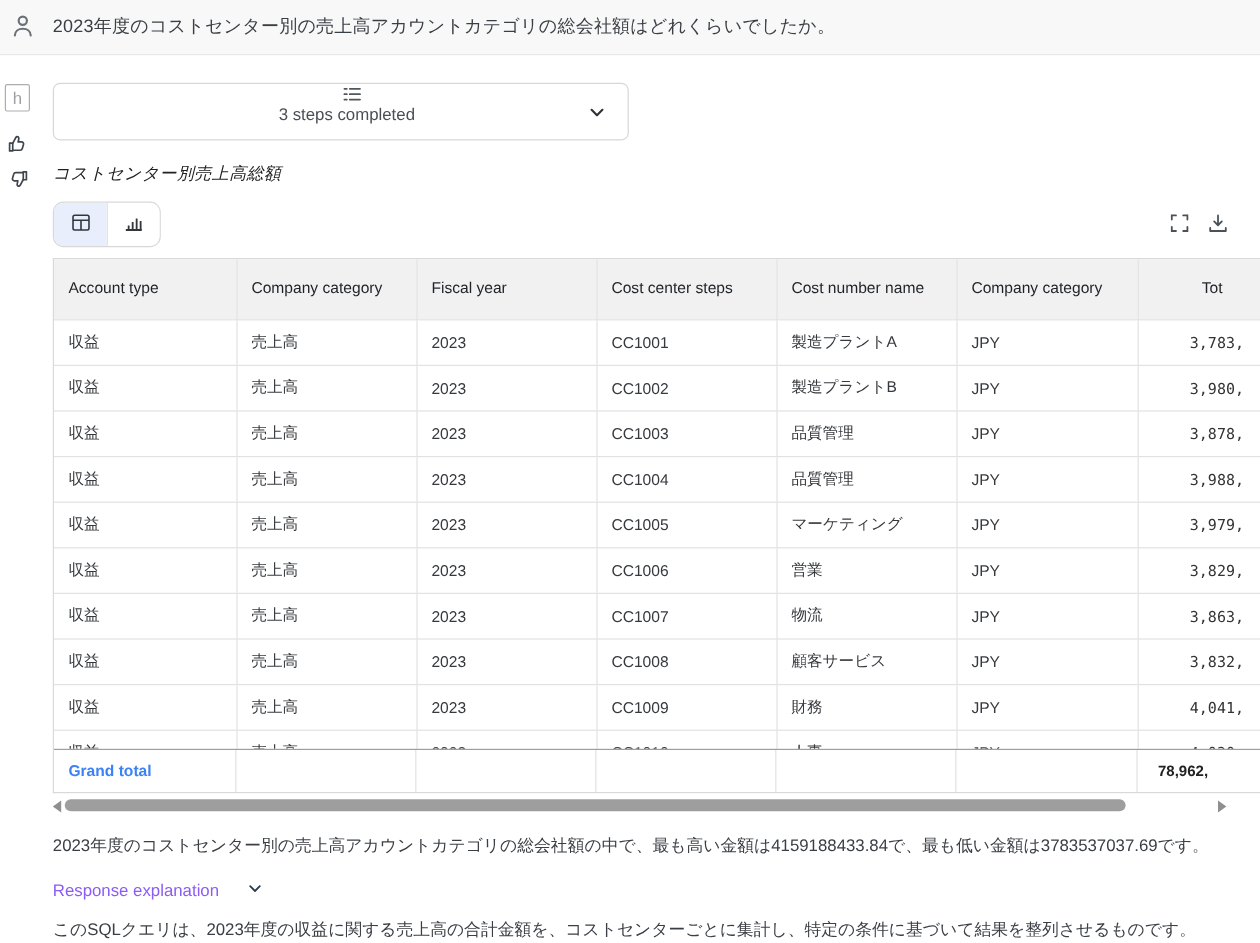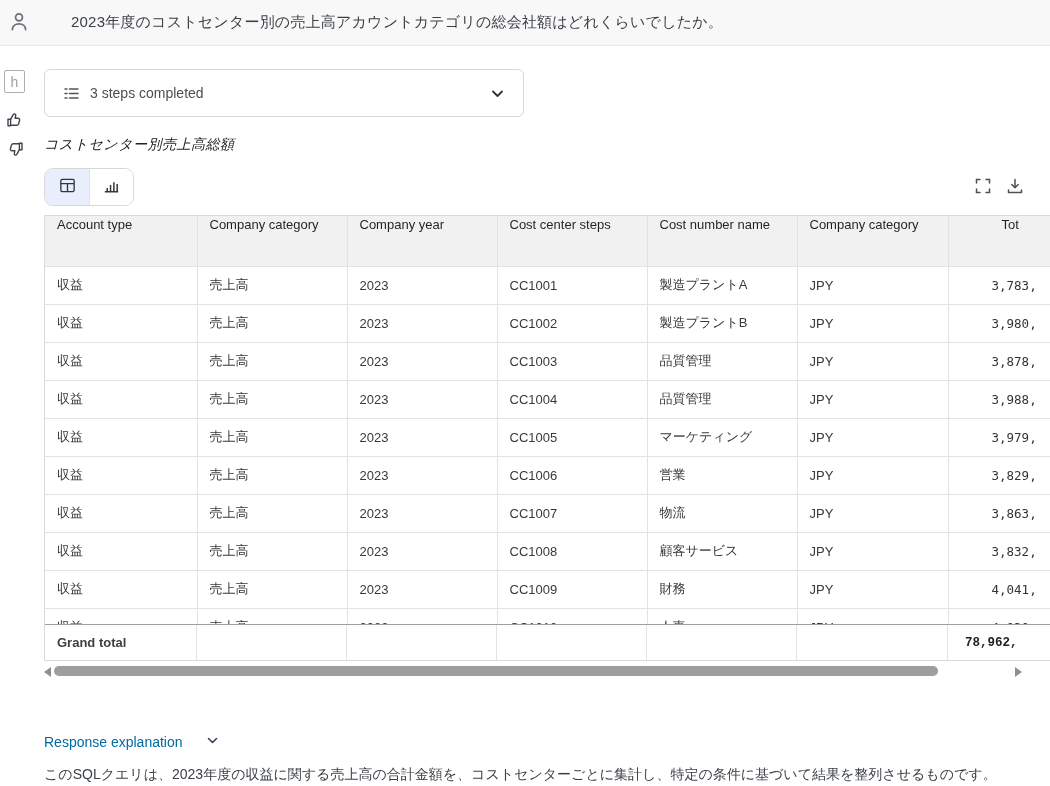--- a/index.html
+++ b/index.html
@@ -2,34 +2,34 @@
 <html><head>
 <meta charset="utf-8">
 <style>
   * { box-sizing: border-box; margin: 0; padding: 0; }
   html,body { width:1050px; height:786px; overflow:hidden; }
   body { font-family:"Liberation Sans","DejaVu Sans",sans-serif; background:#fff; color:#3c4043; }
   #app { position:relative; width:1050px; height:786px; background:#fff; }
 
   
   .question-bar { position:absolute; left:0; top:0; width:1050px; height:46px;
-    background:#f8f8f8; border-bottom:1px solid #e8e8e8; display:flex; align-items:center;padding-left:27px; }
+    background:#f8f8f8; border-bottom:1px solid #e8e8e8; display:flex; align-items:center; }
   .question-bar .avatar { position:absolute; left:8px; top:11px; width:22px; height:22px; color:#6b7178; }
   .question-text { margin-left:44px; font-size:15px; color:#3a3f45; letter-spacing:.2px; }
 
   
   .h-logo { position:absolute; left:4px; top:70px; width:21px; height:23px; border:1px solid #adadad;
     border-radius:2px; display:flex; align-items:center; justify-content:center;
     font-size:14px; color:#9aa0a6; background:#fff; }
   .rail-icon { position:absolute; left:5px; width:20px; height:20px; color:#3f454c; }
   .rail-icon.up { top:110px; } .rail-icon.down { top:139px; }
 
   
   .steps-box { position:absolute; left:44px; top:69px; width:480px; height:48px; background:#fff;
-    border:1px solid #d7d7d7; border-radius:6px; display:flex; align-items:center; cursor:pointer; }
+    border:1px solid #d7d7d7; border-radius:6px; display:flex; align-items:center; cursor:pointer;flex-direction:column; }
   .steps-box .list-ic { margin-left:18px; width:17px; height:17px; color:#51565c; }
   .steps-label { margin-left:10px; font-size:14px; color:#4a4f55; }
   .steps-box .chev { position:absolute; right:18px; top:16px; width:15px; height:15px; color:#2f3237; }
 
   
   .answer-title { position:absolute; left:44px; top:136px; font-size:14px; color:#202124; letter-spacing:.5px;font-style:italic; }
 
   
   .view-toggle { position:absolute; left:44px; top:168px; height:38px; border:1px solid #d8d8d8;
     border-radius:9px; display:flex; overflow:hidden; background:#fff; }
@@ -39,43 +39,43 @@
   .toggle-btn svg { width:19px; height:19px; color:#33373c; }
   .tool-ic { position:absolute; top:177px; width:18px; height:18px; color:#4a5259; cursor:pointer; }
   .tool-ic.expand { left:974px; } .tool-ic.download { left:1006px; }
 
   
   .table-wrap { position:absolute; left:44px; top:215px; width:1006px; height:446px;
     border:1px solid #d9d9d9; border-right:none; overflow:hidden; background:#fff; }
   table { border-collapse:collapse; table-layout:fixed; width:1133px; }
   th, td { border-right:1px solid #e2e2e2; border-bottom:1px solid #e2e2e2;
     padding:0 12px; font-weight:normal; text-align:left; }
-  thead th { background:#f1f1f1; height:50px; vertical-align:top; padding-top:0;
+  thead th { background:#f1f1f1; height:50px; vertical-align:top; padding-top:15px;
     font-size:13px; color:#1f2328; font-weight:500; line-height:18px; }
   tbody td { height:38px; font-size:13px; color:#36393d; background:#fff; }
   th.col-total { padding-left:53px; }
   td.num { font-family:"DejaVu Sans Mono",monospace; font-size:12.5px; color:#333; padding-left:43px; }
   .grand-row { position:absolute; left:0; bottom:0; width:1133px; height:36px; background:#fff;
     border-top:1px solid #9e9e9e; display:flex; align-items:center; }
   .grand-cell { height:100%; border-right:1px solid #e2e2e2; display:flex; align-items:center; padding:0 12px; }
-  .grand-label { font-size:13px; font-weight:bold; color:#404040; }
-  .grand-amount { font-family:Liberation Mono, monospace; font-size:12.5px; font-weight:bold;
+  .grand-label { font-size:13px; font-weight:bold; color:#3b82f6; }
+  .grand-amount { font-family:Liberation Sans, sans-serif; font-size:12.5px; font-weight:bold;
     color:#222; padding-left:5px; }
 
   
   .hscroll { position:absolute; left:44px; top:664px; width:978px; height:14px; }
   .hs-arrow { position:absolute; top:3px; width:0; height:0; border-style:solid; cursor:pointer; }
   .hs-arrow.left { left:0; border-width:5px 7px 5px 0; border-color:transparent #8f8f8f transparent transparent; }
   .hs-arrow.right { right:0; border-width:5px 0 5px 7px; border-color:transparent transparent transparent #8f8f8f; }
   .hs-thumb { position:absolute; left:10px; top:2px; width:884px; height:10px; border-radius:5px; background:#9e9e9e; cursor:grab; }
 
   
   .summary-text { position:absolute; left:44px; top:696px; width:1000px; font-size:14px; color:#3a3f45; }
   .resp-toggle { position:absolute; left:44px; top:734px; display:flex; align-items:center; gap:23px;
-    font-size:14px; color:#0369a1; cursor:pointer; }
+    font-size:14px; color:#8b5cf6; cursor:pointer; }
   .resp-toggle svg { width:13px; height:13px; color:#2c3a52; }
   .explain-text { position:absolute; left:44px; top:766px; width:1000px; font-size:14px; color:#3a3f45; }
 </style>
 </head>
 <body>
 
 <div id="app">
 
   <div class="question-bar">
     <span class="avatar">
@@ -156,21 +156,21 @@
           <col style="width:150px">
         <col style="width:150px">
           <col style="width:150px">
           <col style="width:151px">
         <col style="width:230px">
       </colgroup>
       <thead>
           <tr id="thead-row">
             <th>Account type</th>
             <th>Company category</th>
-            <th>Company year</th>
+            <th>Fiscal year</th>
             <th>Cost center steps</th>
             <th>Cost number name</th>
             <th>Company category</th>
             <th class="col-total">Tot</th>
           </tr>
         </thead>
       <tbody id="tbody">
           <tr>
             <td>収益</td>
             <td>売上高</td>
@@ -277,20 +277,21 @@
       </div>
     </div>
   </div>
 
   <div class="hscroll">
     <span class="hs-arrow left"></span>
     <span class="hs-thumb"></span>
     <span class="hs-arrow right"></span>
   </div>
 
+  <div class="summary-text">2023年度のコストセンター別の売上高アカウントカテゴリの総会社額の中で、最も高い金額は4159188433.84で、最も低い金額は3783537037.69です。</div>
 
   <div class="resp-toggle">
     <span>Response explanation</span>
     <span>
       <svg viewBox="0 0 13 13" fill="none" stroke="currentColor" stroke-width="1.5" stroke-linecap="round" stroke-linejoin="round">
         <path d="M2.5 4.5l4 4 4-4"></path>
       </svg>
     </span>
   </div>
 

